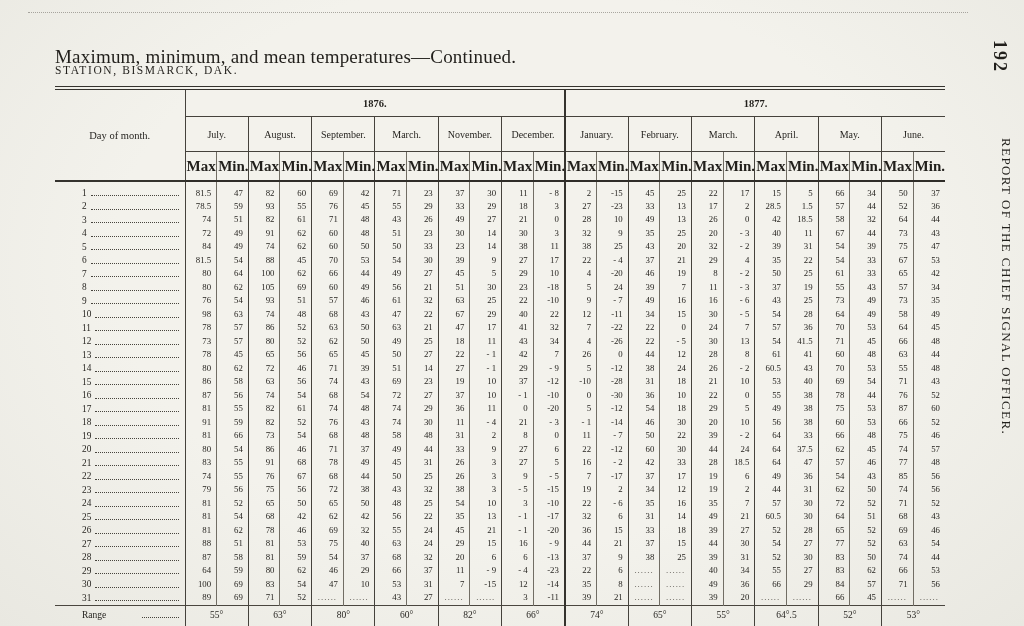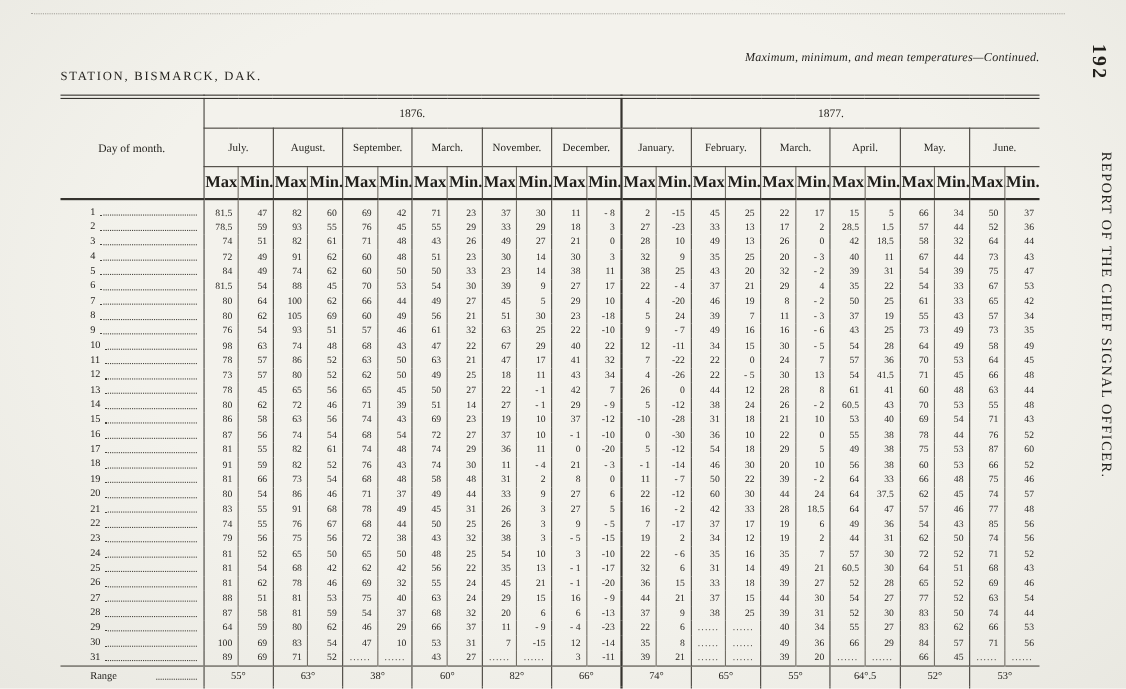--- a/index.html
+++ b/index.html
@@ -3,37 +3,37 @@
 <meta charset="utf-8">
 <style>
   html,body { margin:0; padding:0; }
   .page {
     position:relative; width:1024px; height:626px; overflow:hidden;
     background: radial-gradient(ellipse at 50% 42%, #f3f2ec 55%, #e9e8e1 100%);
     font-family:"Liberation Serif","DejaVu Serif",serif;
     color:#211f1b;
   }
   .top-artifact { position:absolute; top:12px; left:28px; width:940px; border-top:1px dotted rgba(80,76,68,.45); }
-  .doc-title { position:absolute; top:46px; left:55px; width:890px; text-align:right; font-style:italic; font-size:11px; letter-spacing:.2px; }
+  .doc-title { position:absolute; top:46px; left:55px; width:890px; text-align:left; font-size:19px; letter-spacing:.2px; }
   .doc-subtitle { position:absolute; top:64px; left:55px; width:890px; font-size:11.5px; letter-spacing:1.6px; }
   .page-num { position:absolute; top:40px; right:14px; writing-mode:vertical-rl; font-size:18px; font-weight:bold; letter-spacing:2px; }
   .margin-title { position:absolute; top:138px; right:10px; height:400px; writing-mode:vertical-rl; font-size:13px; letter-spacing:1.4px; white-space:nowrap; }
 
   table.temps {
     position:absolute; top:86px; left:55px; width:890px;
     border-collapse:collapse; table-layout:fixed;
     border-top:4px double #35332e; border-bottom:4px double #35332e;
   }
   col.daycol { width:130px; }
   th, td { margin:0; overflow:hidden; }
   .c { border-left:1px solid #45423c; }
   .inner { border-left-color:#716d64; }
   .ystart { border-left-width:2px; border-left-color:#35332e; }
   th.day-head { font-weight:normal; font-size:10.5px; vertical-align:middle; text-align:center; border-bottom:2px solid #35332e; }
-  tr.yrow th.year { font-weight:normal; font-size:10.5px; height:24px; vertical-align:middle; border-bottom:1px solid #45423c; }
+  tr.yrow th.year { font-weight:bold; font-size:10.5px; height:24px; vertical-align:middle; border-bottom:1px solid #45423c; }
   tr.mrow th { font-weight:normal; font-size:10px; height:32px; vertical-align:middle; border-bottom:1px solid #45423c; }
   tr.srow th { font-weight:bold; font-size:15px; height:26px; vertical-align:middle; border-bottom:2px solid #2f2d28; }
   tbody tr:first-child td { padding-top:5px; }
   td.num { font-size:8.8px; height:10.9px; line-height:10.9px; text-align:right; padding:0 5px 0 0; white-space:pre; }
   td.num.dots { text-align:center; padding:0; letter-spacing:1px; color:#4a463f; }
   td.day-cell { height:10.9px; line-height:10.9px; }
   .dayflex { display:flex; align-items:flex-end; padding-left:26px; }
   .dnum { font-size:9.3px; line-height:10.9px; }
   .leader { flex:1 1 auto; border-bottom:1.4px dotted #47443d; margin:0 5px 2.5px 4px; height:8px; }
   tfoot td { font-size:9.5px; }
@@ -1127,21 +1127,21 @@
     <tfoot id="tfoot">
         <tr class="rrow">
           <td class="foot-label">
             <div class="dayflex">
               <span class="dnum">Range</span>
               <span class="leader"></span>
             </div>
           </td>
           <td class="c" colspan="2">55°</td>
           <td class="c" colspan="2">63°</td>
-          <td class="c" colspan="2">38°</td>
+          <td class="c" colspan="2">80°</td>
           <td class="c" colspan="2">60°</td>
           <td class="c" colspan="2">82°</td>
           <td class="c" colspan="2">66°</td>
           <td class="c ystart" colspan="2">74°</td>
           <td class="c" colspan="2">65°</td>
           <td class="c" colspan="2">55°</td>
           <td class="c" colspan="2">64°.5</td>
           <td class="c" colspan="2">52°</td>
           <td class="c" colspan="2">53°</td>
         </tr>

